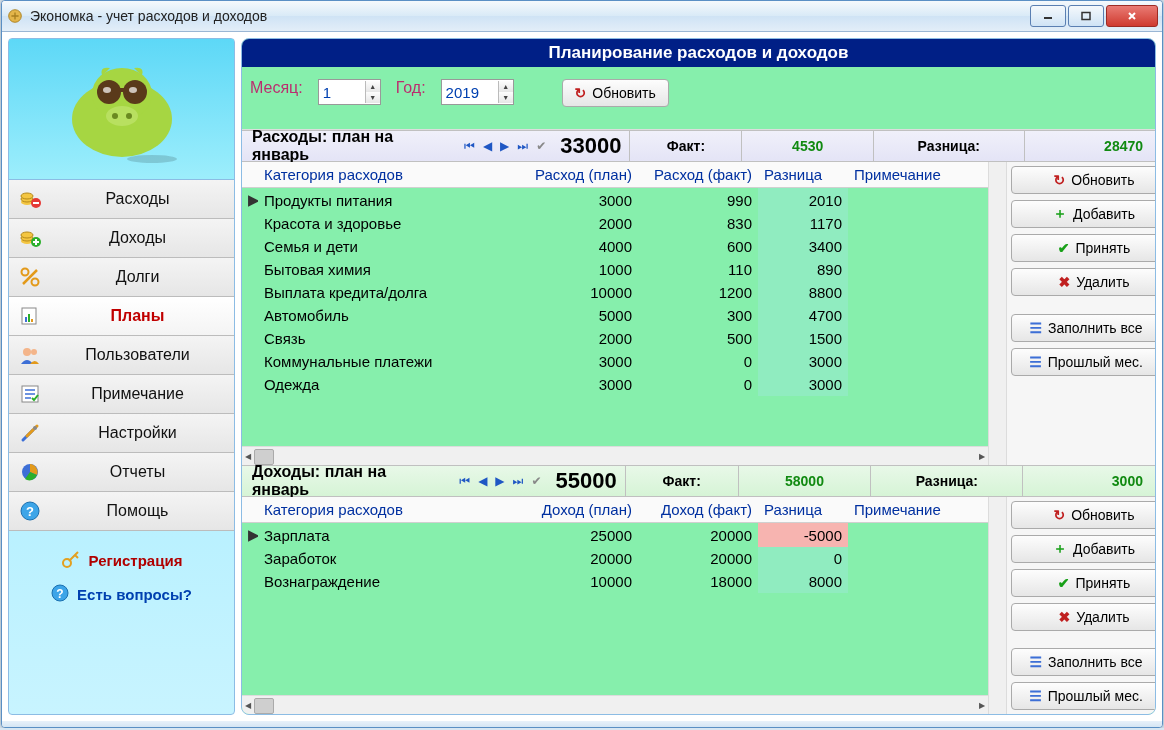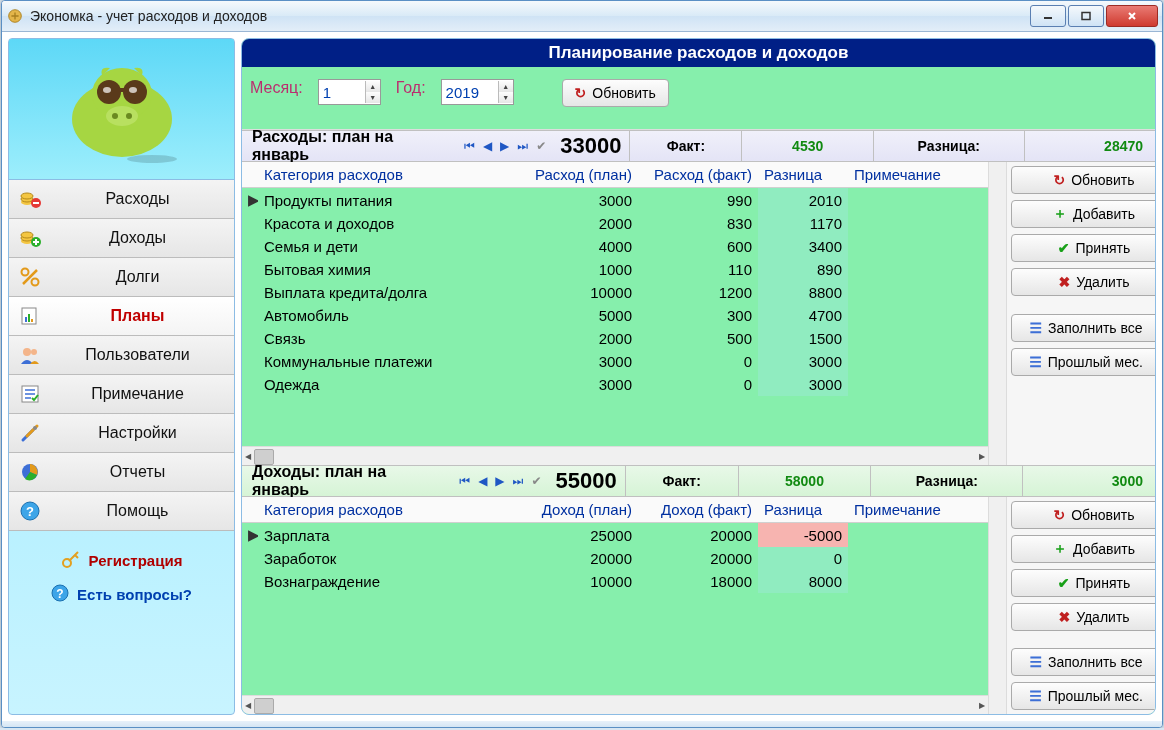--- a/index.html
+++ b/index.html
@@ -324,21 +324,21 @@
                     <tr>
                       <td class="row-marker">▶</td>
                       <td>Продукты питания</td>
                       <td class="num">3000</td>
                       <td class="num">990</td>
                       <td class="diff-pos">2010</td>
                       <td></td>
                     </tr>
                     <tr>
                       <td class="row-marker"></td>
-                      <td>Красота и доходов</td>
+                      <td>Красота и здоровье</td>
                       <td class="num">2000</td>
                       <td class="num">830</td>
                       <td class="diff-pos">1170</td>
                       <td></td>
                     </tr>
                     <tr>
                       <td class="row-marker"></td>
                       <td>Семья и дети</td>
                       <td class="num">4000</td>
                       <td class="num">600</td>

